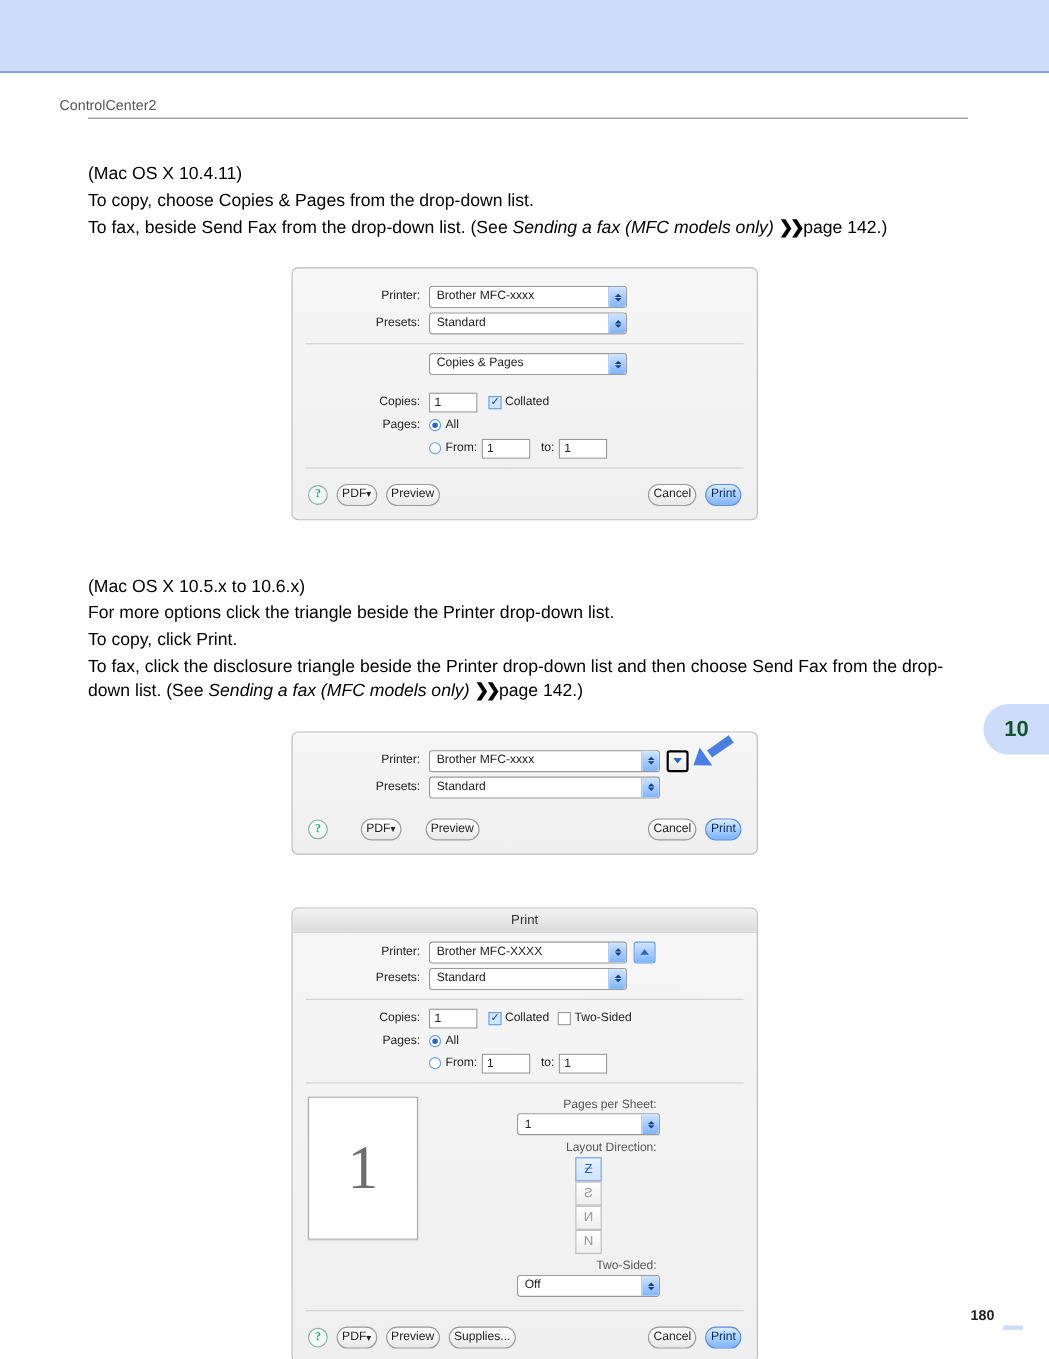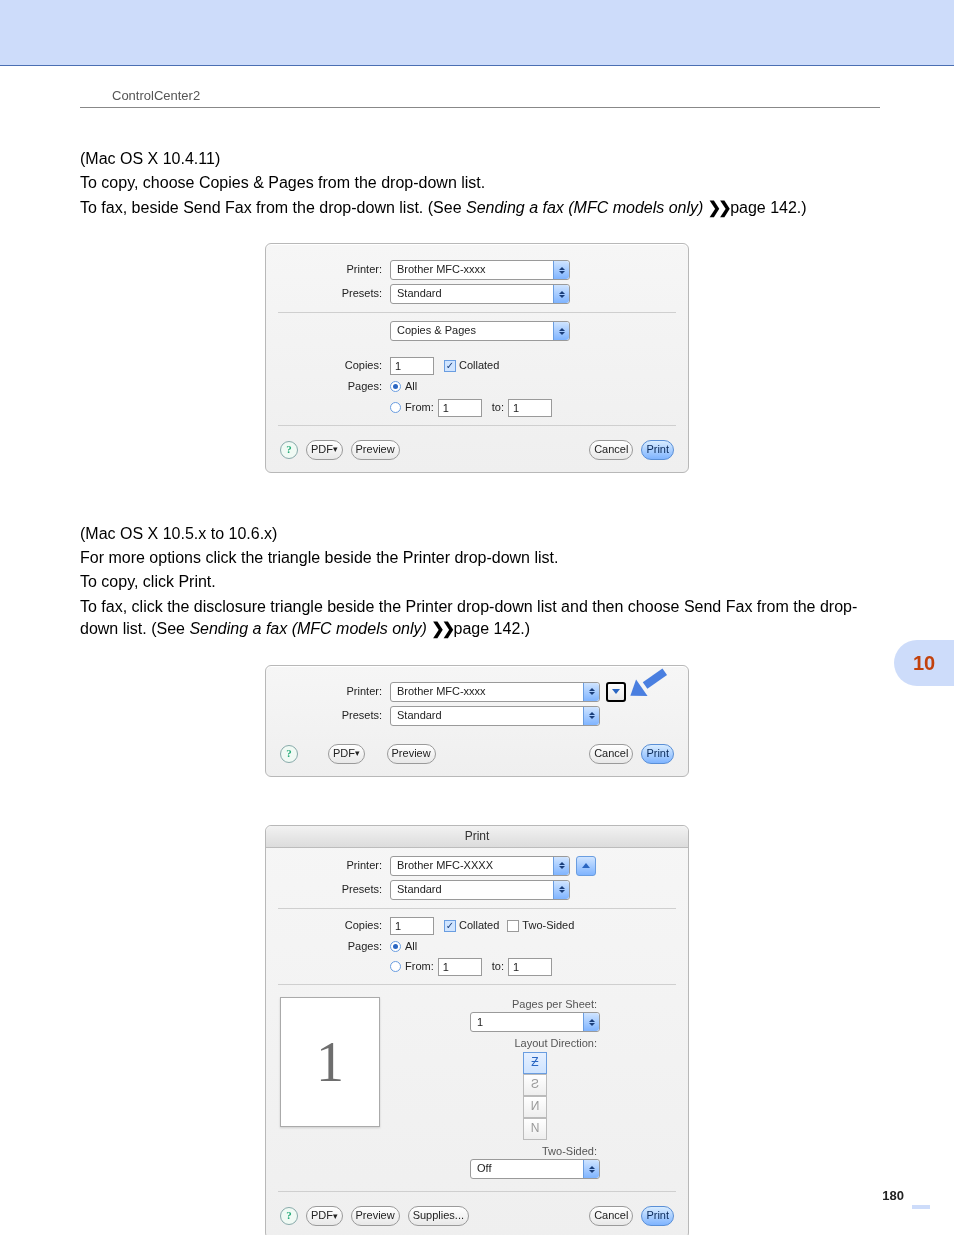--- a/index.html
+++ b/index.html
@@ -1,19 +1,19 @@
 <!DOCTYPE html>
 <html><head>
 <meta charset="utf-8">
 <style>
   * { box-sizing: border-box; margin: 0; padding: 0; }
   html, body { width: 954px; background: #fff; font-family: Arial, Helvetica, sans-serif; color: #000; }
   .page { width: 954px; min-height: 1235px; position: relative; }
   .topbar { height: 66px; background: #cddcfa; border-bottom: 1px solid #4a6fb3; }
-  .header-small { font-size: 13px; color: #555; padding: 22px 0 0 112px; }
+  .header-small { font-size: 13px; color: #555; padding: 22px 0 0 54px; }
   .header-rule { border-bottom: 1px solid #888; width: 800px; margin-left: 80px; margin-top: 4px; }
   .content { padding: 0 80px; margin-top: 40px; font-size: 16px; line-height: 1.4; }
   .content p { margin: 2px 0; }
   .bold { font-weight: normal; }
   .italic { font-style: italic; }
   .arrows { font-weight: bold; letter-spacing: -3px; }
   .section-gap { height: 24px; }
 
   
   .mac { width: 424px; margin: 24px auto 0 auto; background: linear-gradient(#f6f6f6,#efefef); border: 1px solid #b8b8b8; border-radius: 6px; font-family: "Lucida Grande", Arial, sans-serif; font-size: 11px; color: #222; padding: 12px 14px; box-shadow: inset 0 1px 0 #fff; }
@@ -54,21 +54,21 @@
   .thumb span { font-size: 56px; color: #6e6e6e; font-family: Georgia, "Times New Roman", serif; }
   .ld { width: 24px; height: 22px; border: 1px solid #bbb; background: linear-gradient(#fff,#eee); display: inline-flex; align-items: center; justify-content: center; font-size: 12px; color: #999; }
   .ld.sel { border-color: #6a9de0; background: linear-gradient(#e6f0ff,#cfe4ff); color: #2a66c2; }
   .ldsym { font-family: Arial; }
 
   .arrow-callout { position: absolute; width: 36px; height: 24px; transform: rotate(-35deg); }
   .arrow-callout .shaft { position:absolute; right:0; top:8px; width: 24px; height: 8px; background: #4a7fe0; }
   .arrow-callout .head { position:absolute; left:-6px; top:2px; border-top:10px solid transparent; border-bottom:10px solid transparent; border-right:14px solid #4a7fe0; }
 
   .side-tab { position: absolute; right: 0; top: 640px; width: 60px; height: 46px; background: #cddcfa; border-radius: 23px 0 0 23px; display: flex; align-items: center; justify-content: center; color: #fff; font-size: 20px; font-weight: bold; }
-  .side-tab span { color: #c2410c; }
+  .side-tab span { color: #14532d; }
   .pgnum { position: absolute; right: 50px; bottom: 36px; font-size: 13px; font-weight: bold; color: #222; }
   .pgrule { position: absolute; right: 24px; bottom: 30px; width: 18px; height: 4px; background: #cddcfa; }
 
   .layout-row { display: flex; align-items: flex-start; margin-top: 6px; }
   .layout-ctrls { flex: 1; }
   .lc-row { display: flex; align-items: center; margin: 4px 0; flex-direction: column; }
 </style>
 </head>
 <body>
 

